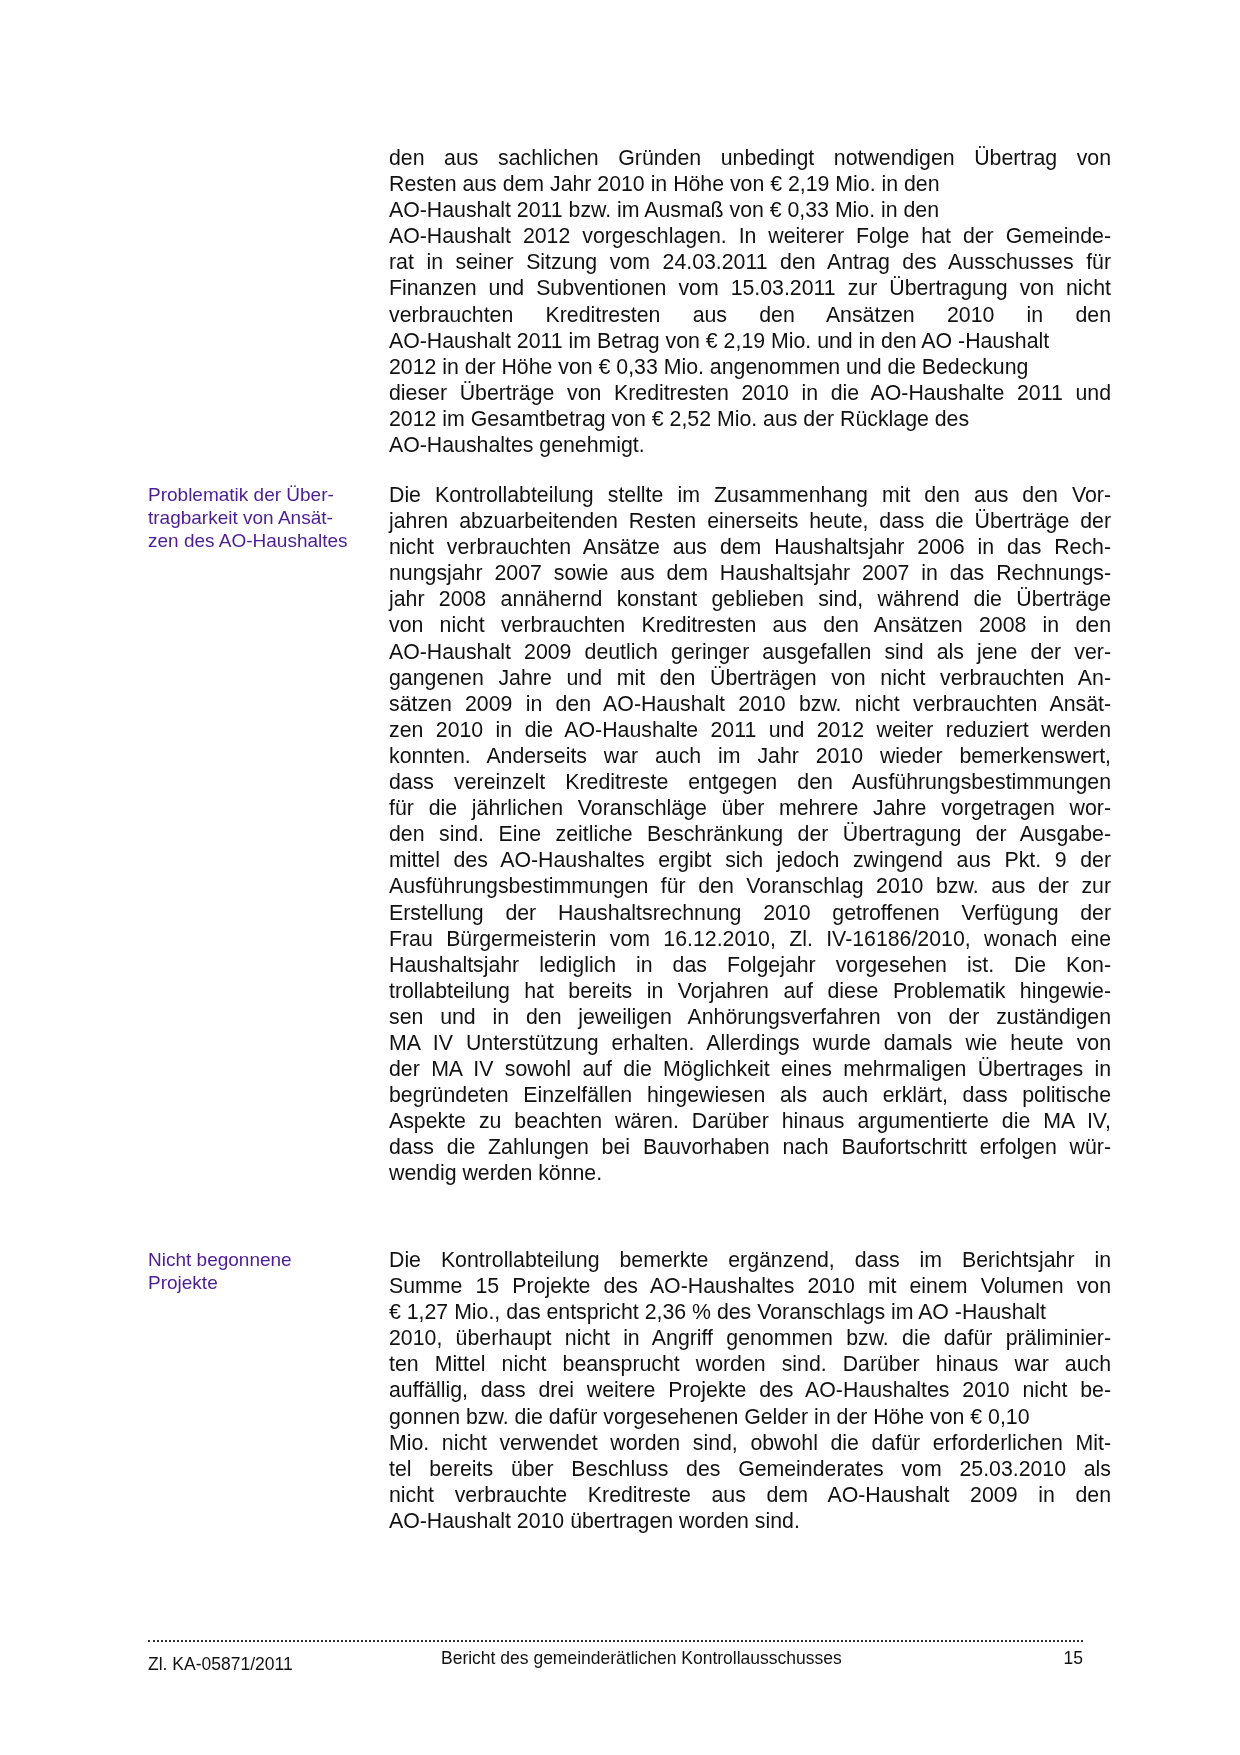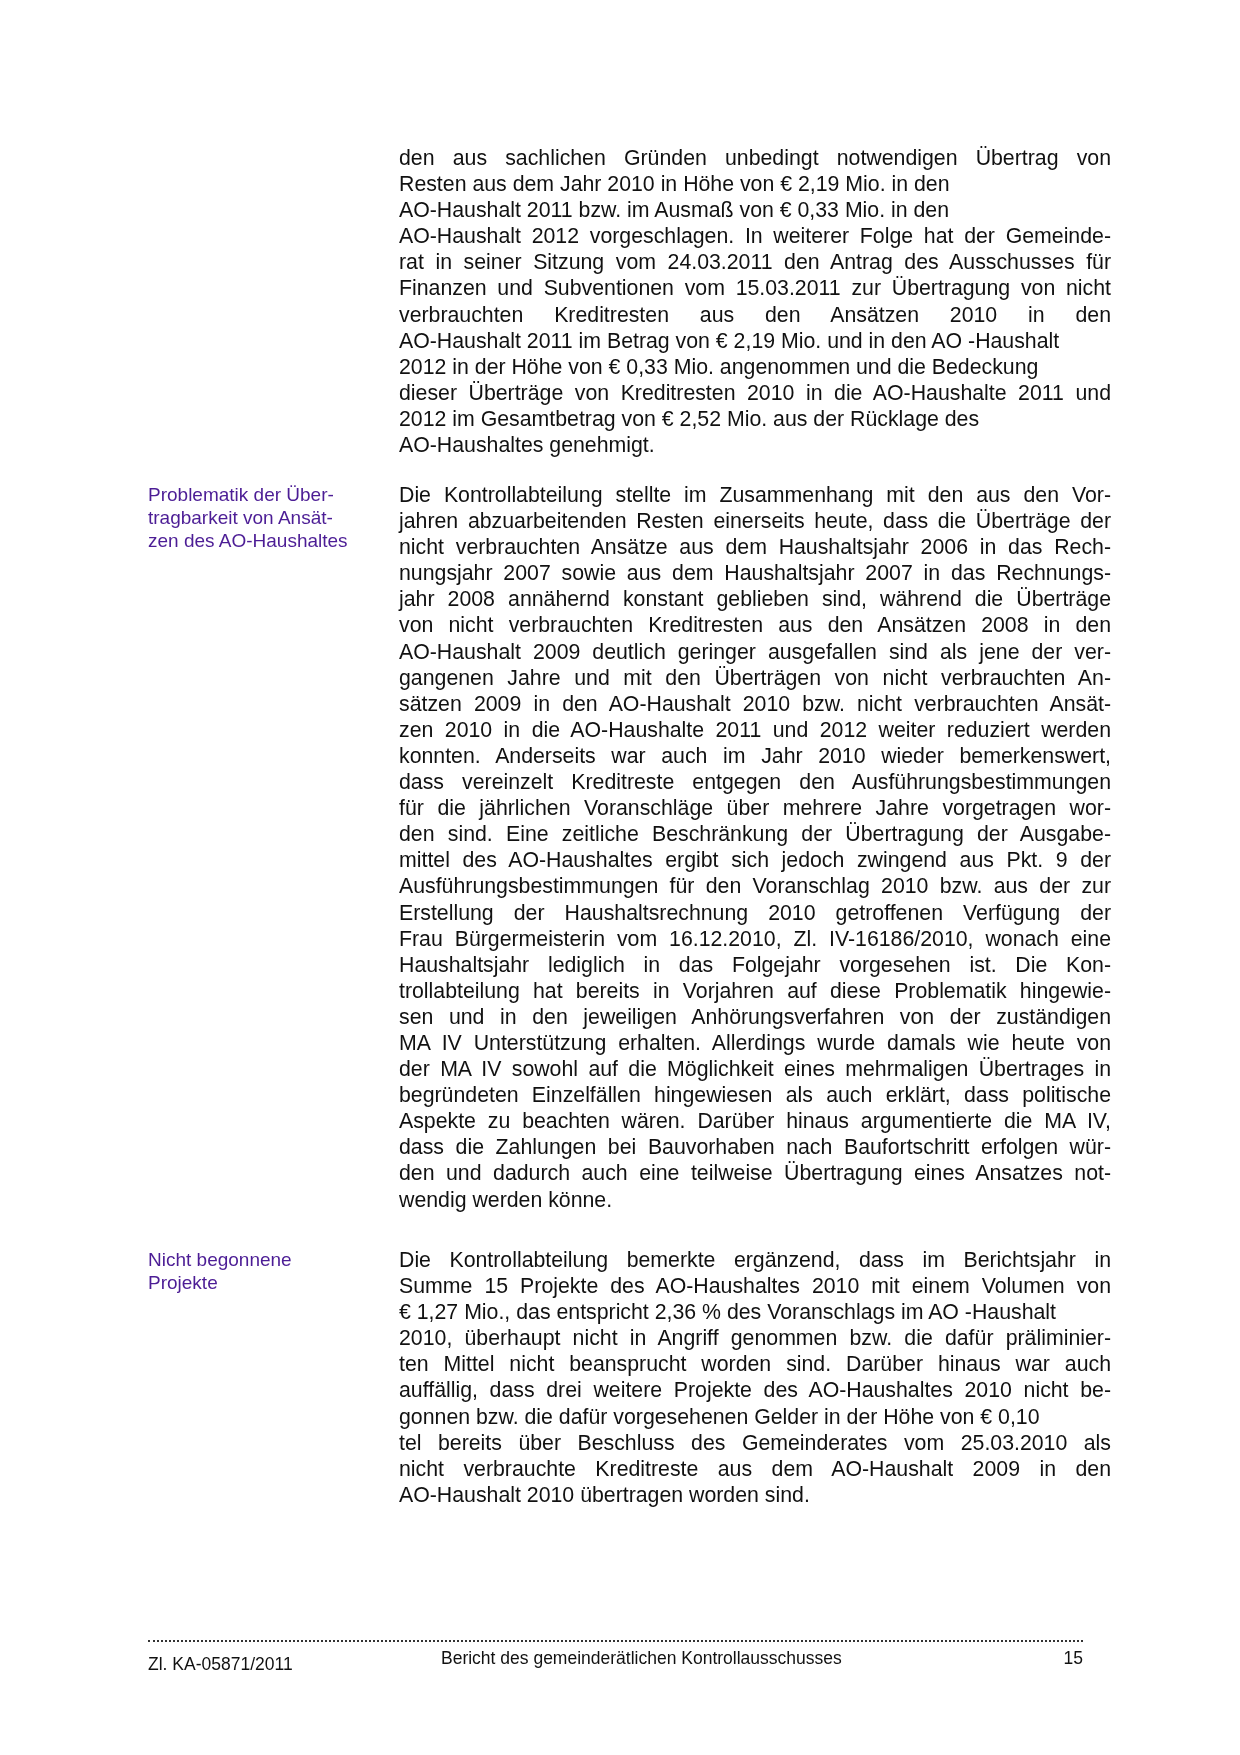--- a/index.html
+++ b/index.html
@@ -2,21 +2,21 @@
 <html><head>
 <meta charset="utf-8">
 <style>
   html, body { margin: 0; padding: 0; background: #ffffff; }
   body { width: 1240px; height: 1755px; position: relative; overflow: hidden;
          font-family: "Liberation Sans", sans-serif; color: #111; }
   .page { position: absolute; left: 0; top: 0; width: 1240px; height: 1755px; }
   .margin-note { position: absolute; left: 148px; width: 225px; color: #4c1d95;
                  font-size: 19px; line-height: 23px; }
   .para { position: absolute; left: 389px; width: 722px; font-size: 21.3px; line-height: 26.1px; }
-  .para .line { display: block; text-align: justify; text-align-last: justify; white-space: nowrap; height: 26.1px; margin-left: 10px; }
+  .para .line { display: block; text-align: justify; text-align-last: justify; white-space: nowrap; height: 26.1px; }
   .para .line.last { text-align-last: left; }
   .para .line.nj { text-align-last: left; }
   .footer-rule { position: absolute; left: 148px; top: 1640px; width: 935px; height: 0;
                  border-top: 2px dotted #333; }
   .footer { position: absolute; left: 148px; top: 1648px; width: 935px; font-size: 17.5px; color: #111; }
   .footer .left { position: absolute; left: 0; top: 6px; }
   .footer .center { position: absolute; left: 293px; top: 0; }
   .footer .right { position: absolute; right: 0; top: 0; }
 </style>
 </head>
@@ -64,36 +64,36 @@
       <span class="line">Erstellung der Haushaltsrechnung 2010 getroffenen Verfügung der</span>
       <span class="line">Frau Bürgermeisterin vom 16.12.2010, Zl. IV-16186/2010, wonach eine</span>
       <span class="line">Haushaltsjahr lediglich in das Folgejahr vorgesehen ist. Die Kon-</span>
       <span class="line">trollabteilung hat bereits in Vorjahren auf diese Problematik hingewie-</span>
       <span class="line">sen und in den jeweiligen Anhörungsverfahren von der zuständigen</span>
       <span class="line">MA IV Unterstützung erhalten. Allerdings wurde damals wie heute von</span>
       <span class="line">der MA IV sowohl auf die Möglichkeit eines mehrmaligen Übertrages in</span>
       <span class="line">begründeten Einzelfällen hingewiesen als auch erklärt, dass politische</span>
       <span class="line">Aspekte zu beachten wären. Darüber hinaus argumentierte die MA IV,</span>
       <span class="line">dass die Zahlungen bei Bauvorhaben nach Baufortschritt erfolgen wür-</span>
-      <span class="line">den und dadurch auch eine teilweise Übertragung eines Ansatzes not-</span>
       <span class="line last">wendig werden könne.</span>
     </div>
 
   <div class="margin-note" style="top:1248px" id="note2">
       <div>Nicht begonnene</div>
       <div>Projekte</div>
     </div>
   <div class="para" style="top:1247px" id="sec2">
       <span class="line">Die Kontrollabteilung bemerkte ergänzend, dass im Berichtsjahr in</span>
       <span class="line">Summe 15 Projekte des AO-Haushaltes 2010 mit einem Volumen von</span>
       <span class="line nj">€ 1,27 Mio., das entspricht 2,36 % des Voranschlags im AO -Haushalt</span>
       <span class="line">2010, überhaupt nicht in Angriff genommen bzw. die dafür präliminier-</span>
       <span class="line">ten Mittel nicht beansprucht worden sind. Darüber hinaus war auch</span>
       <span class="line">auffällig, dass drei weitere Projekte des AO-Haushaltes 2010 nicht be-</span>
       <span class="line nj">gonnen bzw. die dafür vorgesehenen Gelder in der Höhe von € 0,10</span>
+      <span class="line">Mio. nicht verwendet worden sind, obwohl die dafür erforderlichen Mit-</span>
       <span class="line">tel bereits über Beschluss des Gemeinderates vom 25.03.2010 als</span>
       <span class="line">nicht verbrauchte Kreditreste aus dem AO-Haushalt 2009 in den</span>
       <span class="line last">AO-Haushalt 2010 übertragen worden sind.</span>
     </div>
 
   <div class="footer-rule"></div>
   <div class="footer">
     <span class="left">Zl. KA-05871/2011</span>
     <span class="center">Bericht des gemeinderätlichen Kontrollausschusses</span>
     <span class="right">15</span>

